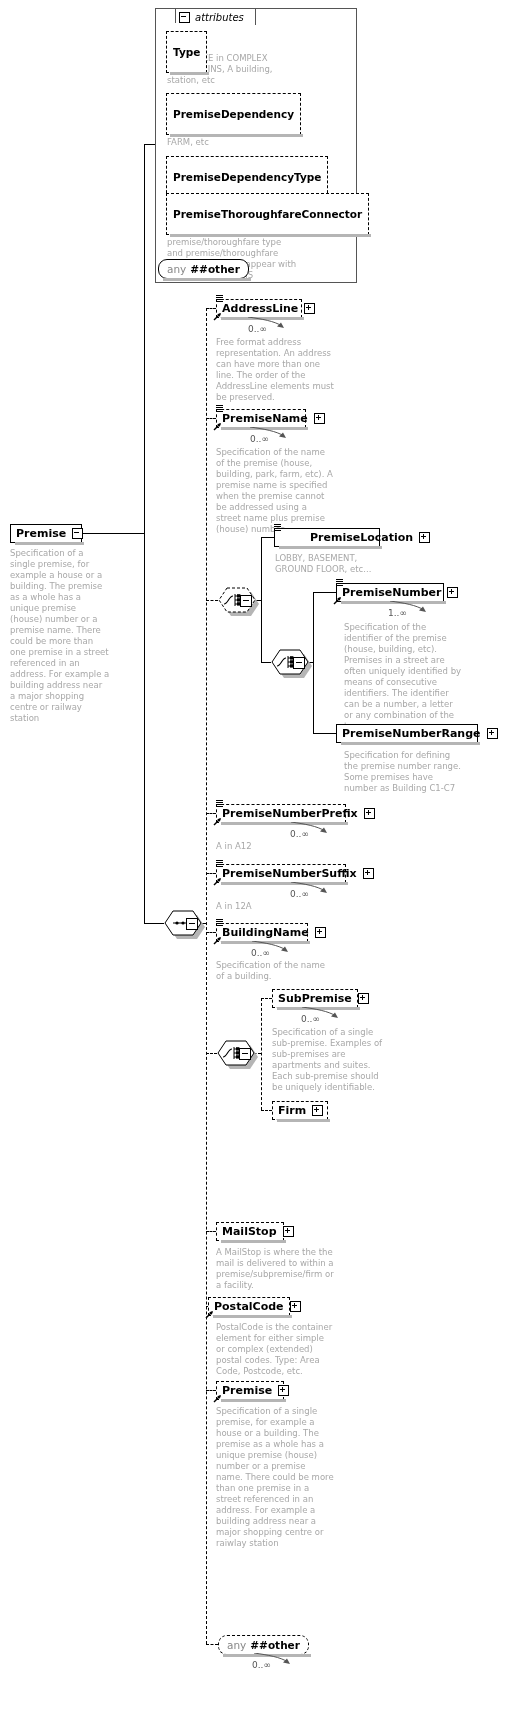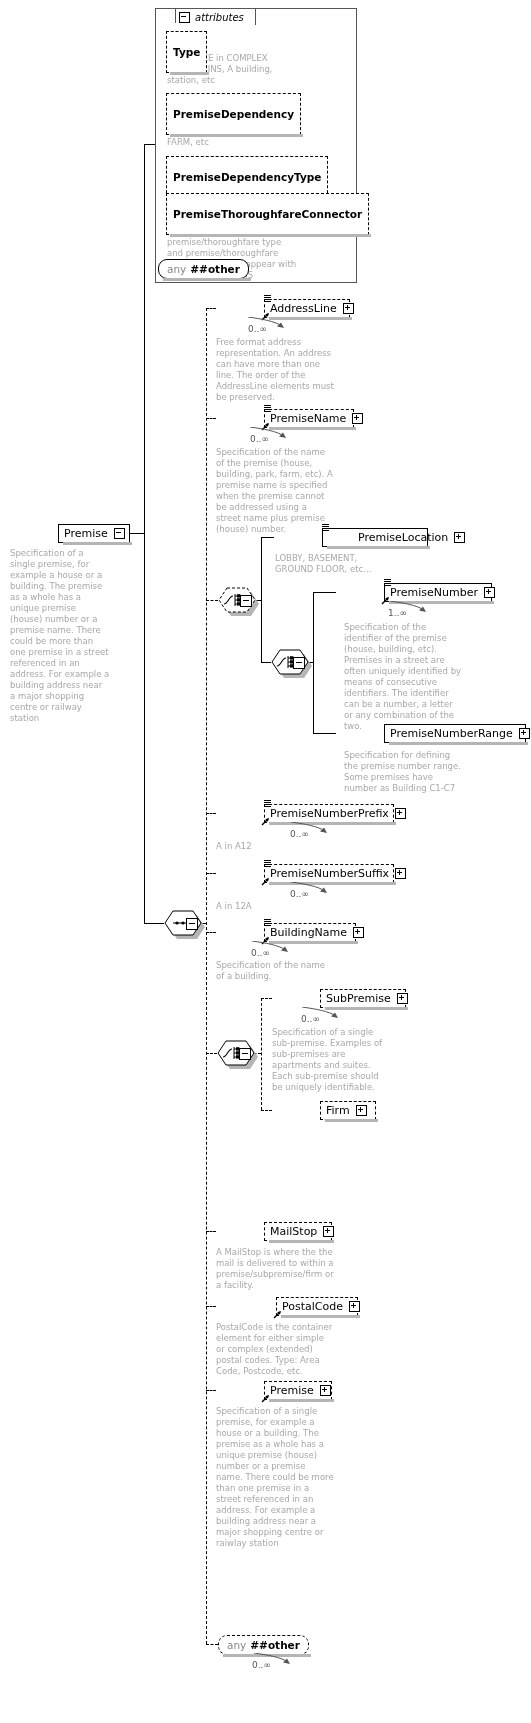--- a/index.html
+++ b/index.html
@@ -19,24 +19,23 @@
   .dvl{width:0;border-left:1px dashed #000;}
 
   
   .node{
     position:absolute;
     box-sizing:border-box;
     background:#fff;
     height:19px;
     display:flex;align-items:center;
     padding:0 2px 0 5px;
-    font-size:11px;font-weight:normal;color:#000;
+    font-size:11px;font-weight:bold;color:#000;
     white-space:nowrap;
     z-index:5;
-    margin-left:48px;
   }
   .node.solid{border:1px solid #000;}
   .node.dashed{border:1px dashed #000;}
   .node .lbl{line-height:11px;letter-spacing:0px;}
   
   .node:after{
     content:"";position:absolute;left:4px;right:-3px;top:100%;height:3px;
     background:#b5b5b5;
   }
 
@@ -423,21 +422,21 @@
   </div>
 
   <div class="dln dhl" style="left:206px;top:1231px;width:10px;"></div>
   <div class="node dashed" style="left:216px;top:1222px;width:68px;">
     <span class="lbl">MailStop</span>
     <span class="exp plus"></span>
   </div>
   <div class="doc" style="left:216px;top:1247px;">A MailStop is where the the mail is delivered to within a premise/subpremise/firm or a facility.</div>
 
   <div class="dln dhl" style="left:206px;top:1306px;width:10px;"></div>
-  <div class="node dashed" style="left:228px;top:1297px;width:82px;">
+  <div class="node dashed" style="left:208px;top:1297px;width:82px;">
     <svg class="refarrow" viewBox="0 0 9 9">
       <path d="M1,8 L7,2" stroke="#000" stroke-width="1.4" fill="none"></path>
       <path d="M8,1 L4.2,2.2 L6.8,4.8 Z" fill="#000"></path>
     </svg>
     <span class="lbl">PostalCode</span>
     <span class="exp plus"></span>
   </div>
   <div class="doc" style="left:216px;top:1322px;">PostalCode is the container element for either simple or complex (extended) postal codes. Type: Area Code, Postcode, etc.</div>
 
   <div class="dln dhl" style="left:206px;top:1390px;width:10px;"></div>

